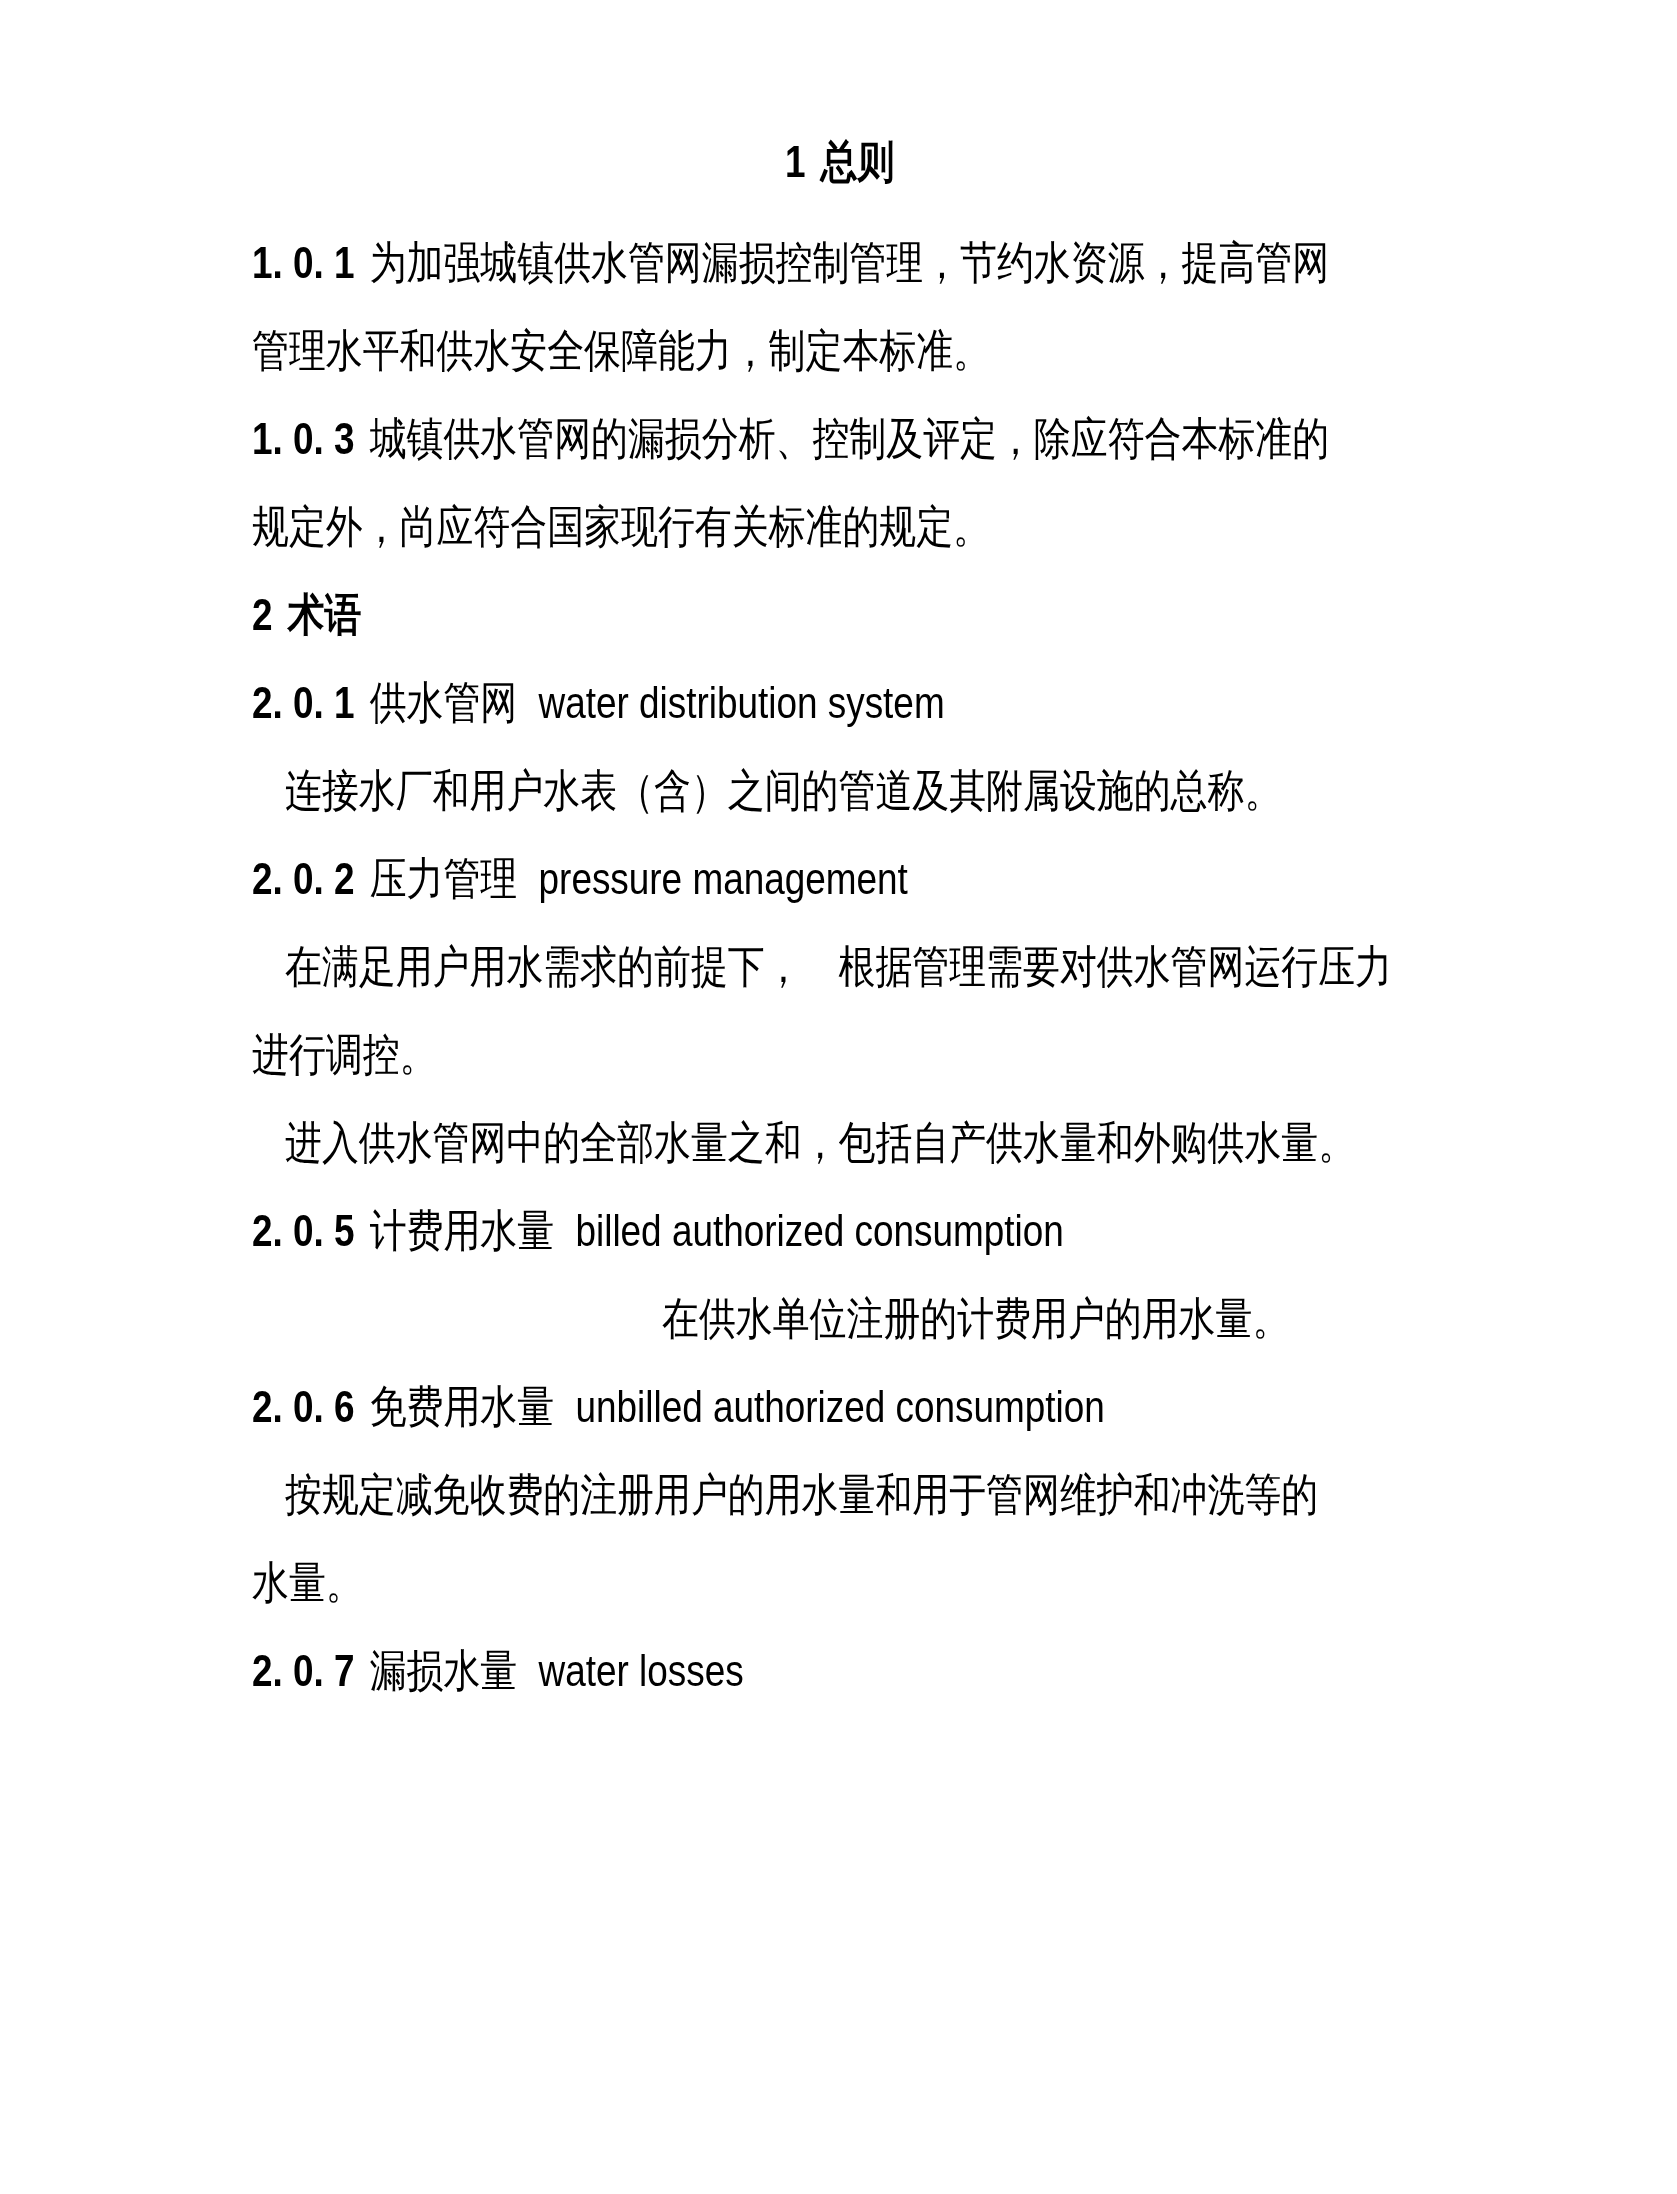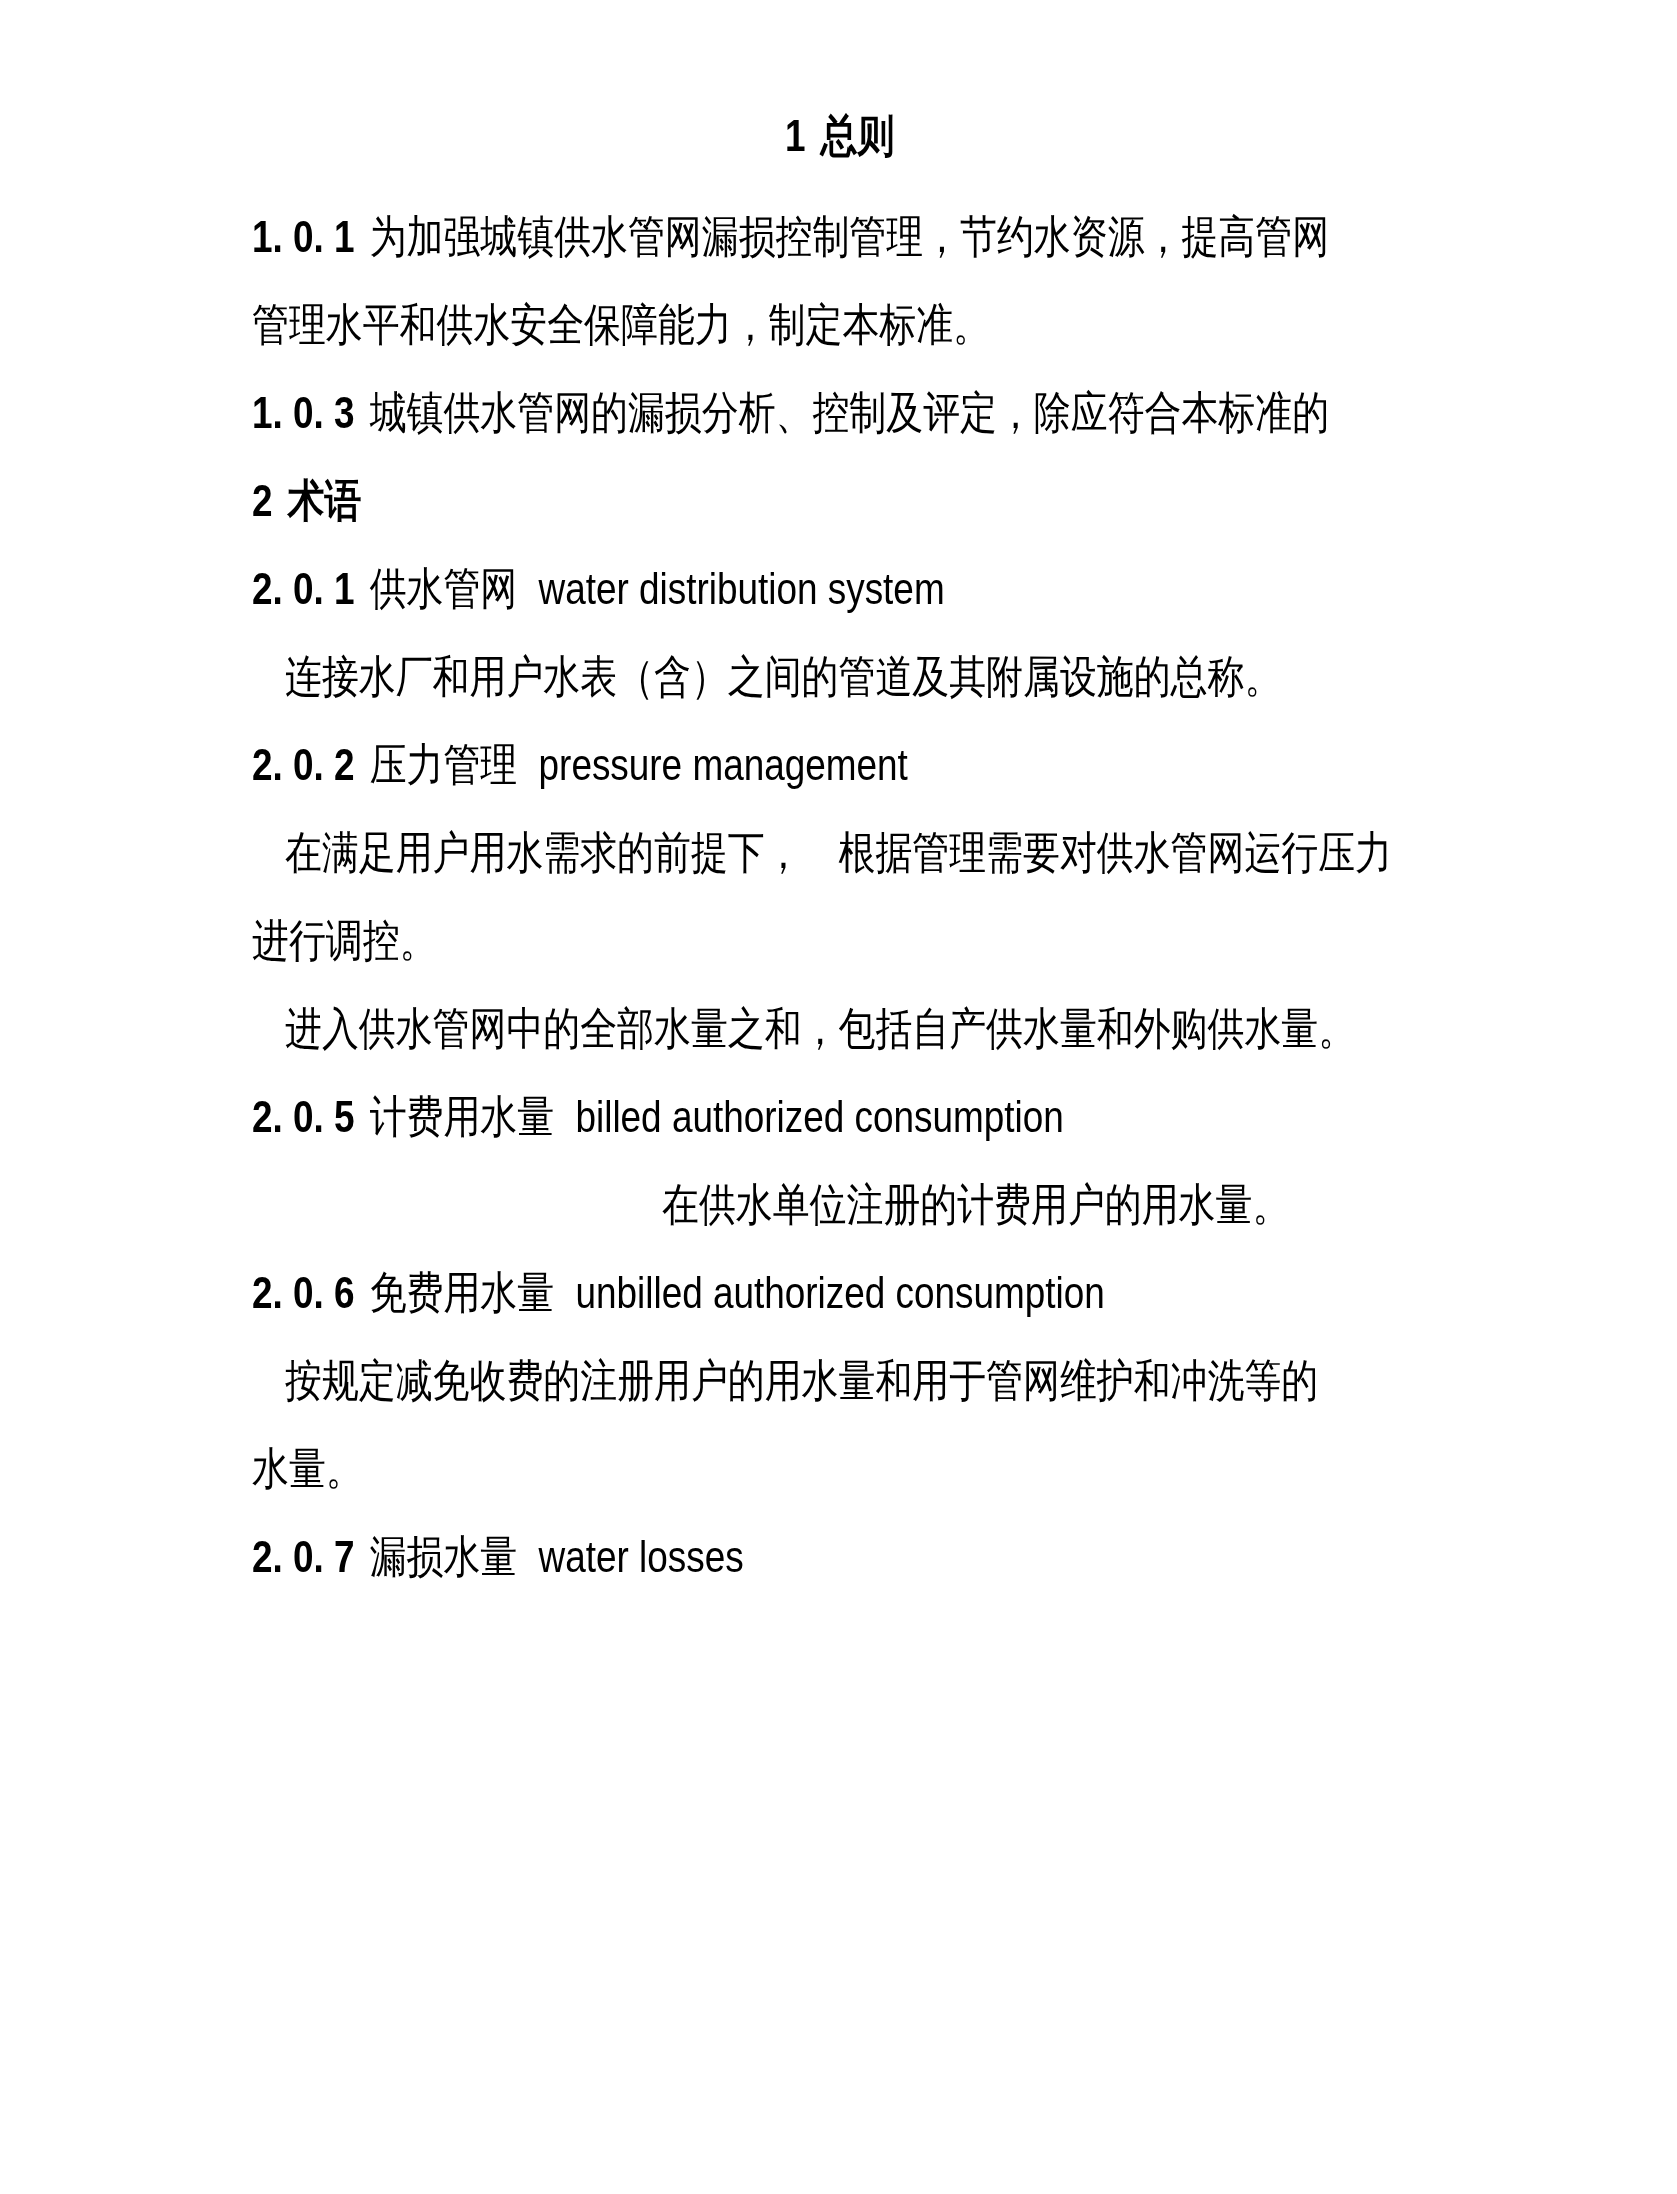--- a/index.html
+++ b/index.html
@@ -9,21 +9,21 @@
   }
   .page {
     position: relative;
     width: 1678px;
     height: 2375px;
     background: #ffffff;
     color: #000000;
     overflow: hidden;
   }
   .doc {
-    padding: 92px 251px 0 252px; 
+    padding: 118px 251px 0 252px; 
   }
   .line {
     font-size: 45px;
     line-height: 88px;
     white-space: nowrap;
   }
   
   .line .inner {
     display: inline-block;
     white-space: nowrap;
@@ -71,20 +71,21 @@
 
     <div class="gap-after-title"></div>
 
     <div class="line"><span class="inner"><span class="num">1. 0. 1</span><span class="zh">为加强城镇供水管网漏损控制管理，节约水资源，提高管网</span></span></div>
 
     <div class="line"><span class="inner"><span class="zh">管理水平和供水安全保障能力，制定本标准。</span></span></div>
 
 
     <div class="line"><span class="inner"><span class="num">1. 0. 3</span><span class="zh">城镇供水管网的漏损分析、控制及评定，除应符合本标准的</span></span></div>
 
+    <div class="line"><span class="inner"><span class="zh">规定外，尚应符合国家现行有关标准的规定。</span></span></div>
 
     <div class="line"><span class="inner"><span class="num">2</span><span class="zh zh-bold">术语</span></span></div>
 
     <div class="line"><span class="inner"><span class="num">2. 0. 1</span><span class="zh">供水管网</span><span class="en">water distribution system</span></span></div>
 
     <div class="line def"><span class="inner"><span class="zh">连接水厂和用户水表（含）之间的管道及其附属设施的总称。</span></span></div>
 
     <div class="line"><span class="inner"><span class="num">2. 0. 2</span><span class="zh">压力管理</span><span class="en">pressure management</span></span></div>
 
     <div class="line def"><span class="inner"><span class="zh">在满足用户用水需求的前提下，　根据管理需要对供水管网运行压力</span></span></div>

